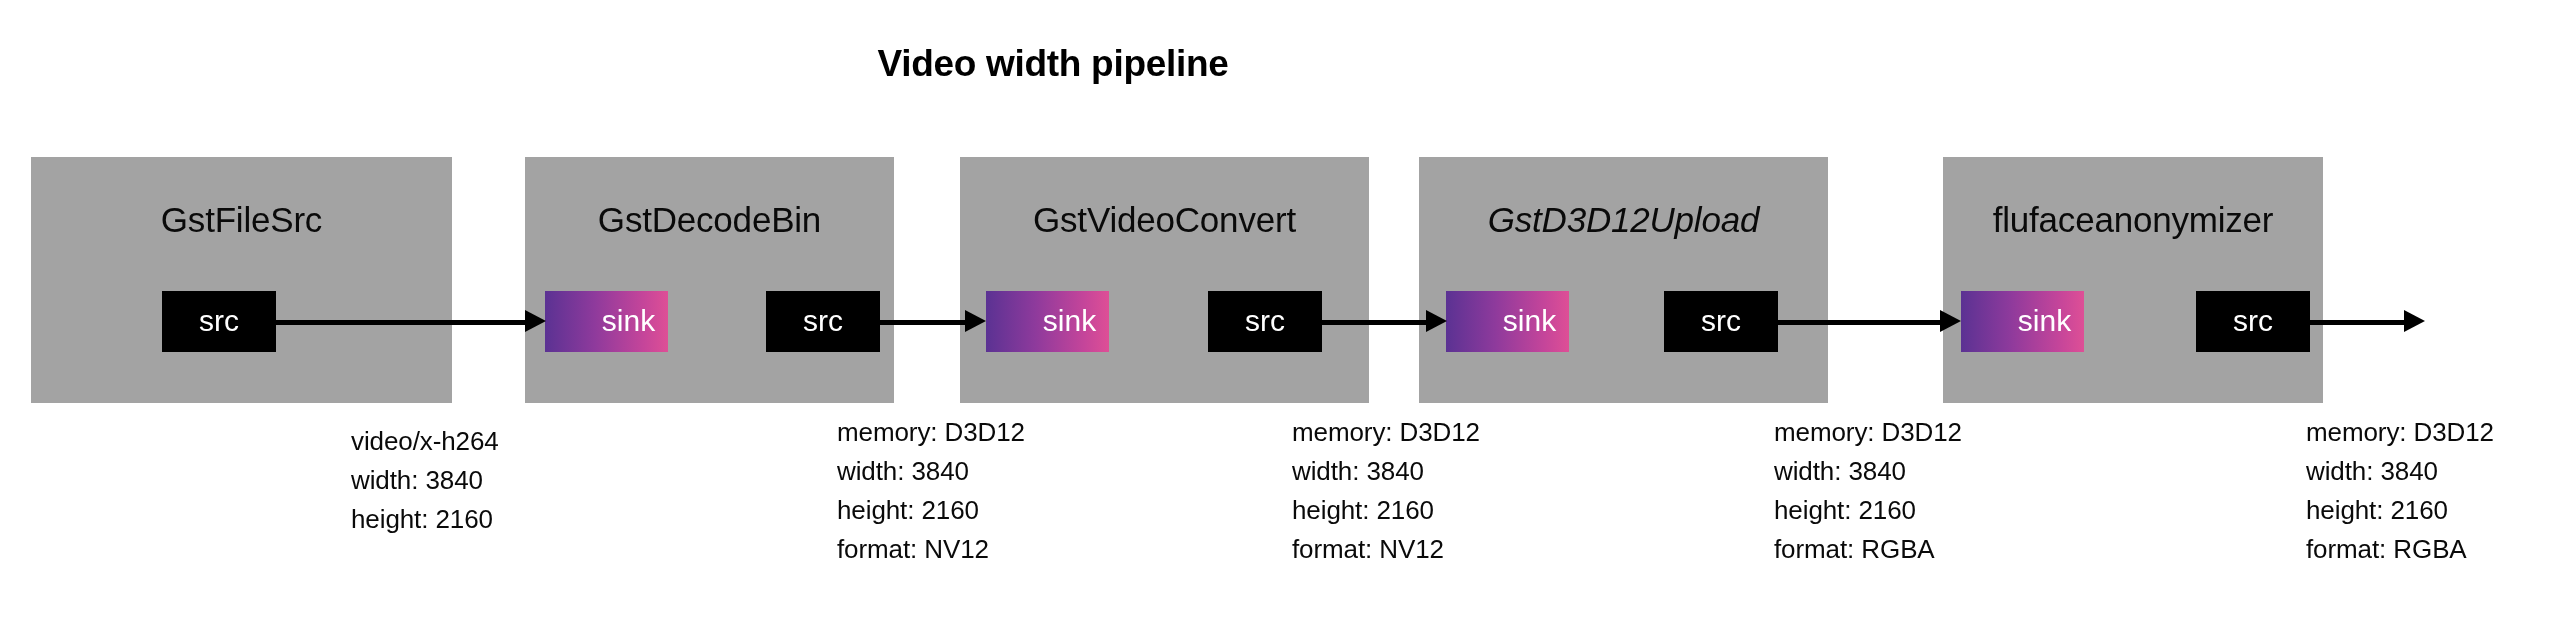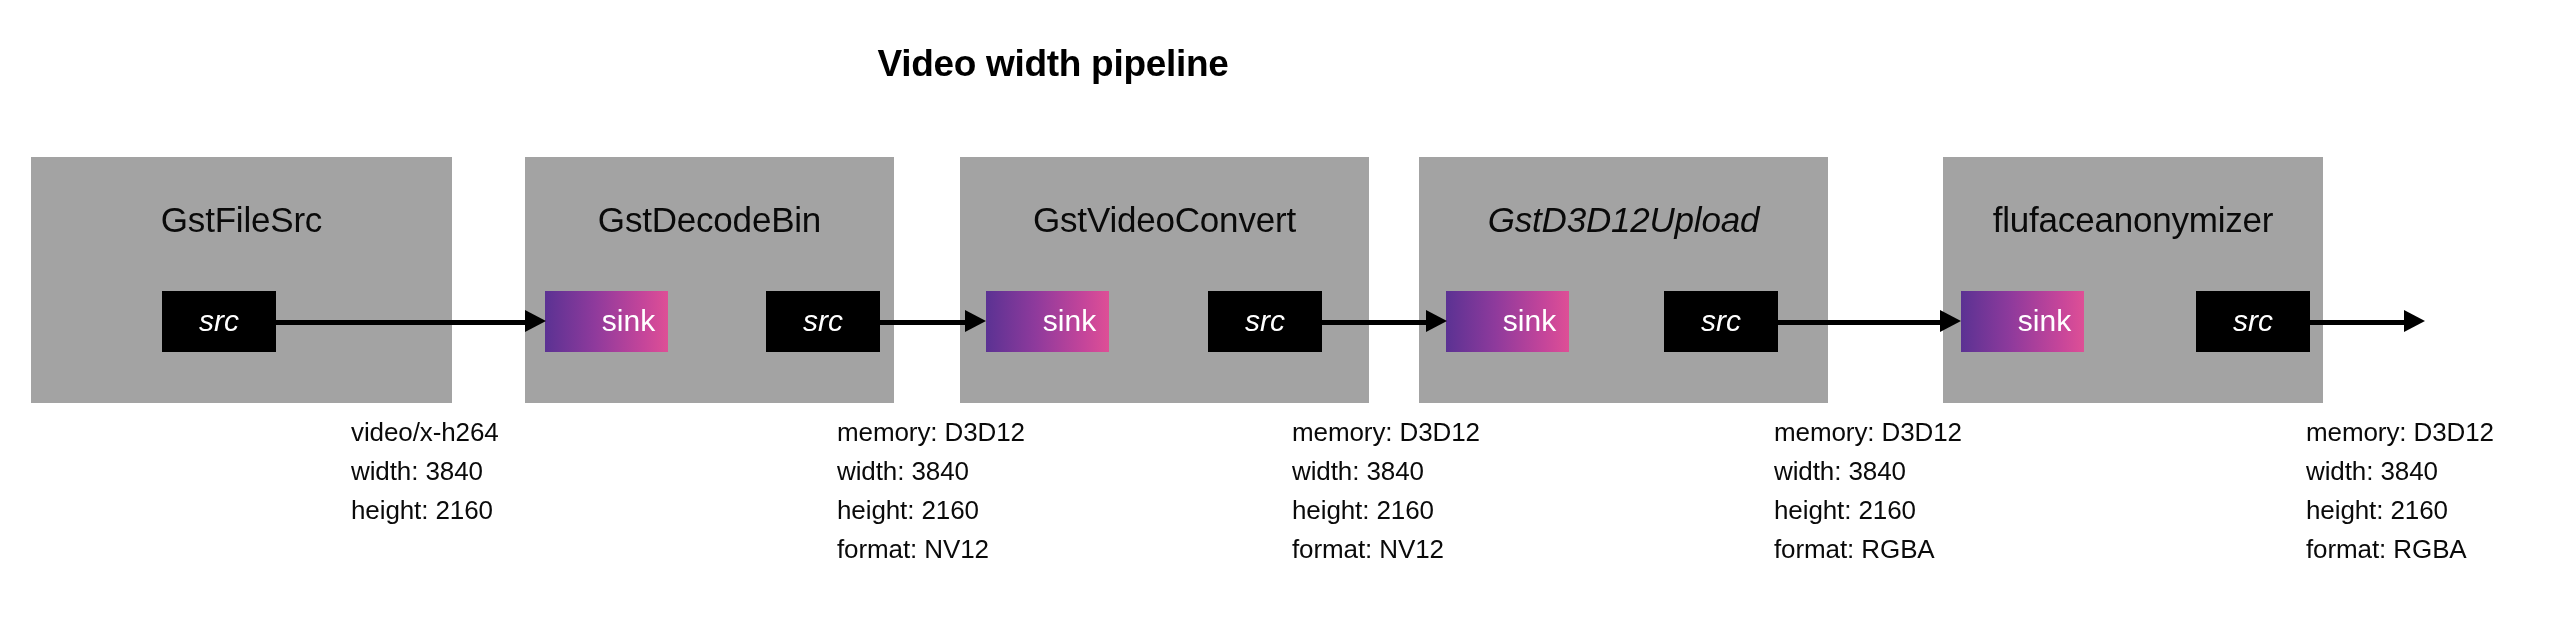--- a/index.html
+++ b/index.html
@@ -63,21 +63,20 @@
     display: flex;
     align-items: center;
     justify-content: center;
     font-size: 30px;
     color: #ffffff;
     letter-spacing: 0px;
     box-sizing: border-box;
   }
   .pad-src {
     background: #000000;
-    font-style: italic;
   }
   .pad-sink {
     background: linear-gradient(90deg, #5b3293 0%, #8e3a9c 40%, #c5459a 80%, #de4f96 100%);
     padding-left: 44px;
   }
   .pad-label {
     display: block;
     line-height: 1;
     transform: translateY(-0.7px);
   }
@@ -184,21 +183,21 @@
       <div class="arrow" style="left: 1778px; width: 183px;">
         <div class="shaft" style="width: 165px;"></div>
         <div class="head" style="left: 162px;"></div>
       </div>
       <div class="arrow" style="left: 2309px; width: 115px;">
         <div class="shaft" style="width: 97px;"></div>
         <div class="head" style="left: 95px;"></div>
       </div>
     </div>
   <div id="caps-layer">
-      <div class="caps" style="left: 351px;">
+      <div class="caps" style="left: 351px; margin-top: 9px;">
         <span class="caps-line">video/x-h264</span>
         <span class="caps-line">width: 3840</span>
         <span class="caps-line">height: 2160</span>
       </div>
       <div class="caps" style="left: 837px;">
         <span class="caps-line">memory: D3D12</span>
         <span class="caps-line">width: 3840</span>
         <span class="caps-line">height: 2160</span>
         <span class="caps-line">format: NV12</span>
       </div>

